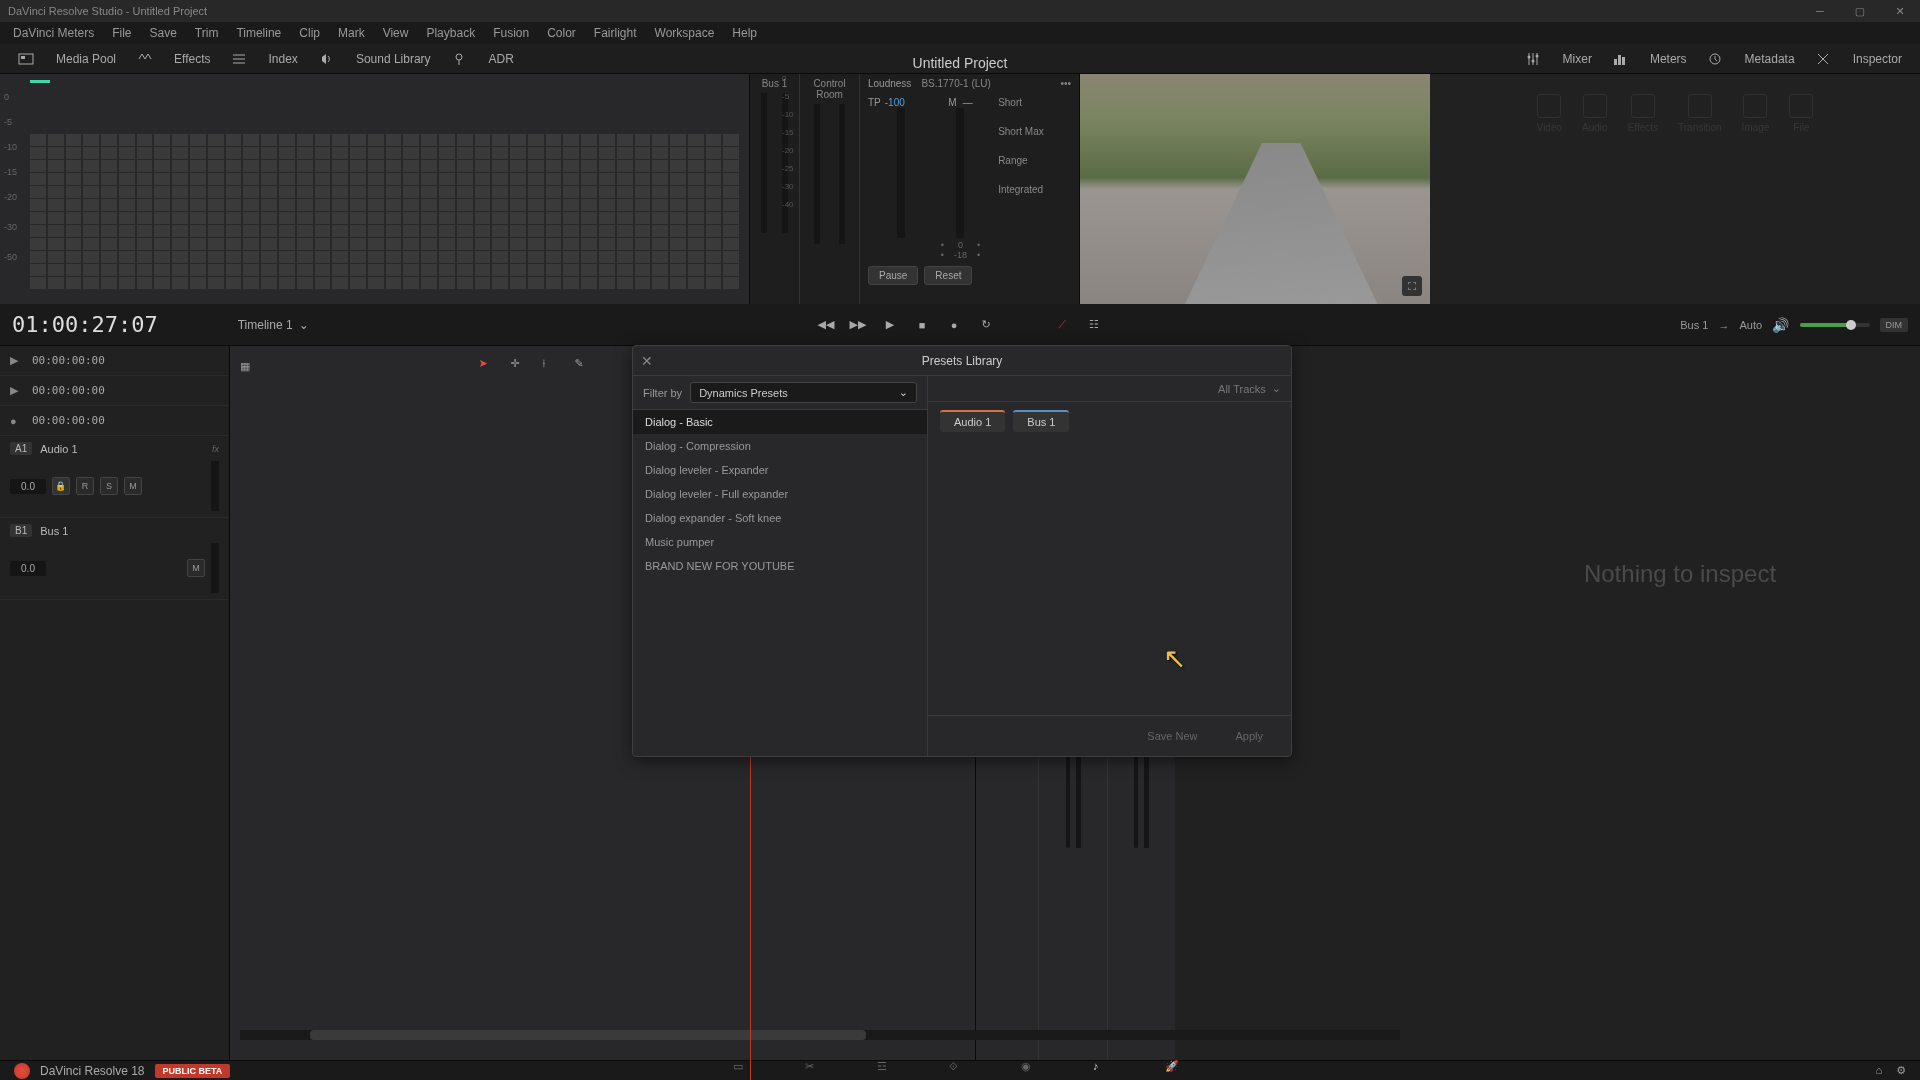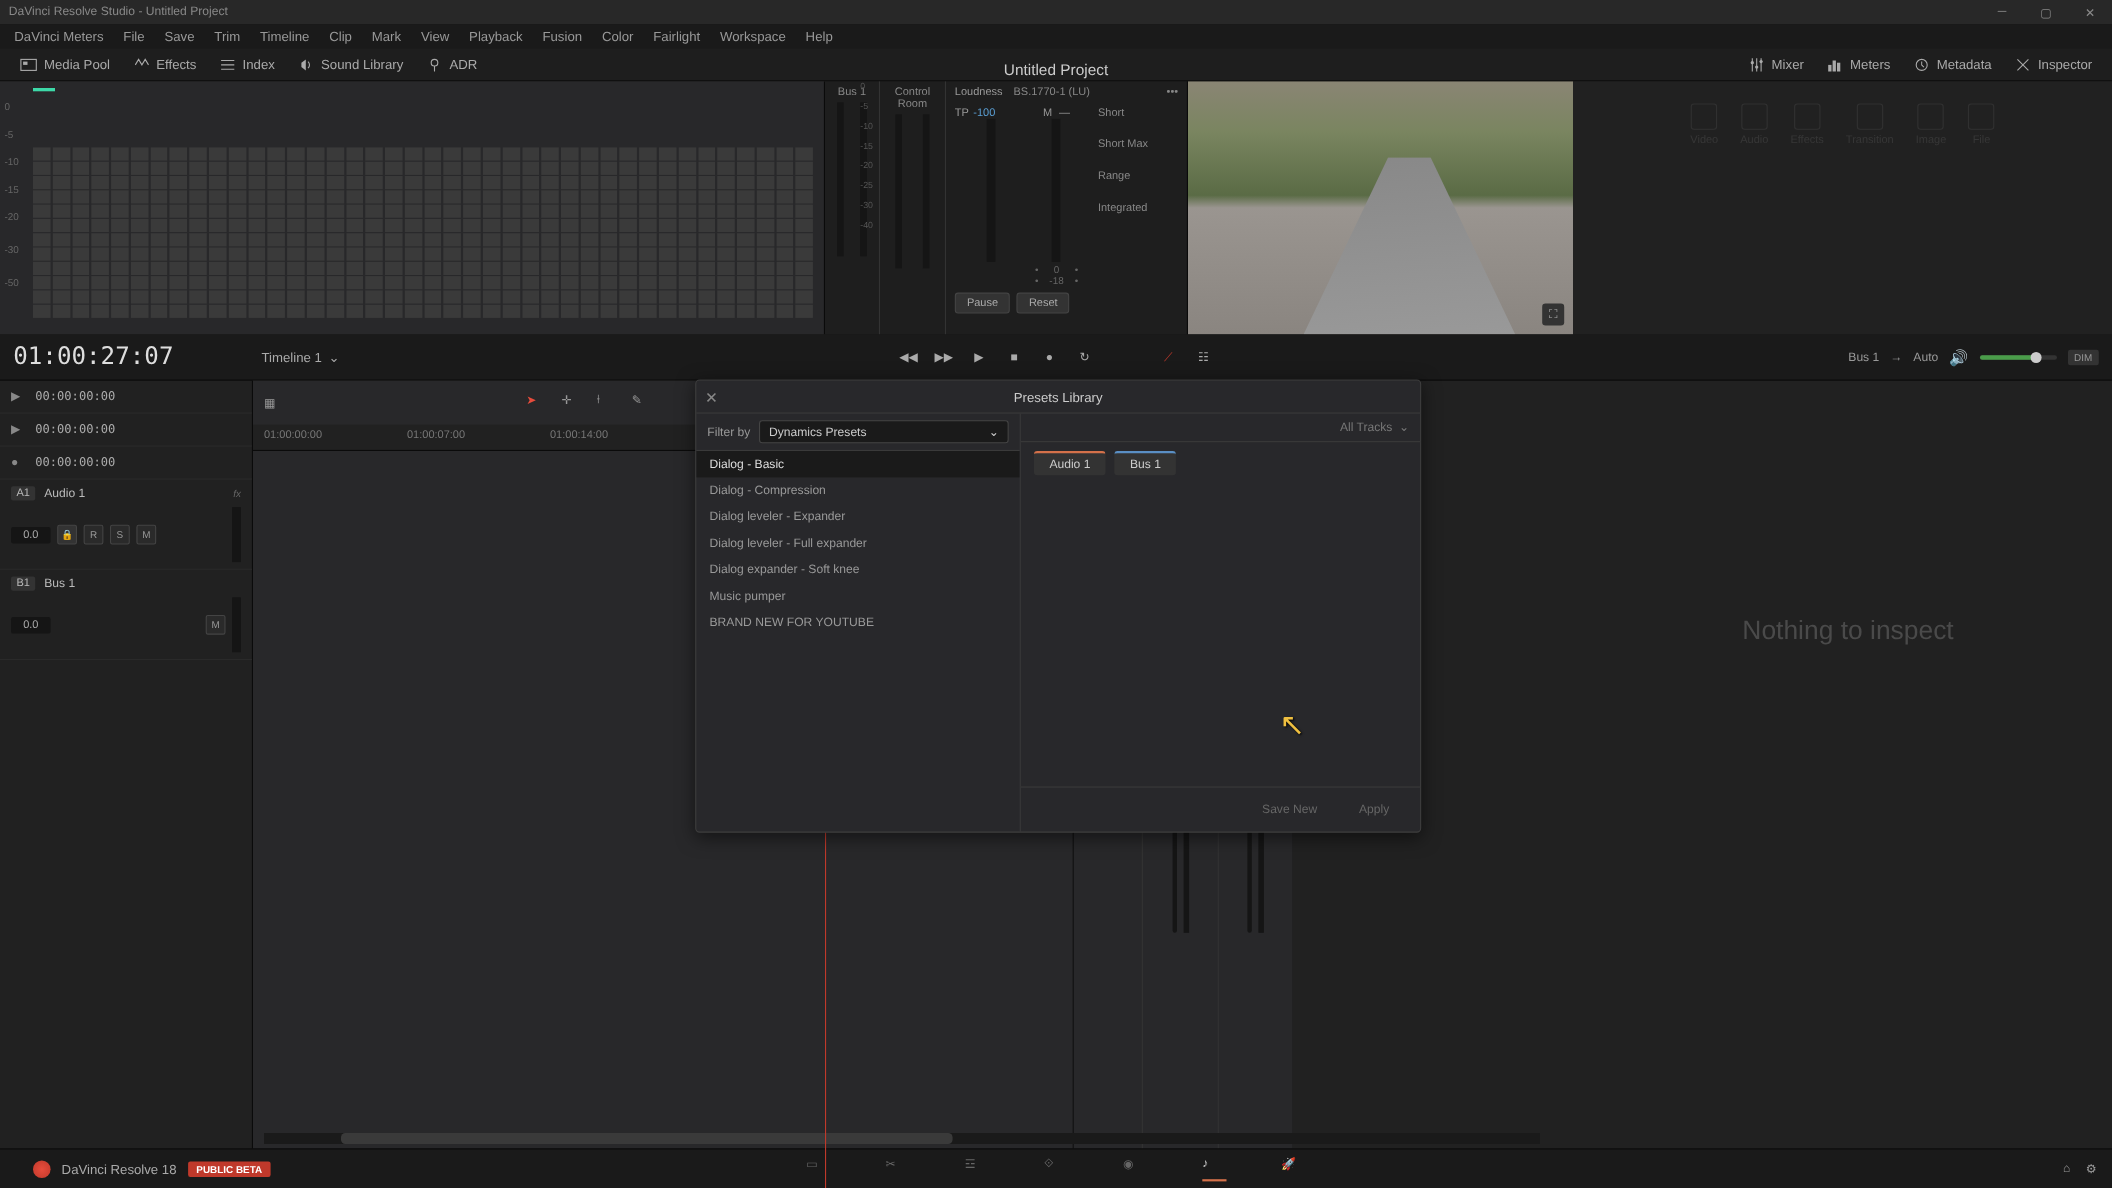--- a/index.html
+++ b/index.html
@@ -3,21 +3,21 @@
 <meta charset="utf-8">
 <style>
 *{margin:0;padding:0;box-sizing:border-box;font-family:-apple-system,BlinkMacSystemFont,"Segoe UI",Arial,sans-serif;user-select:none}
 body{background:#1a1a1a;color:#999;font-size:11px;overflow:hidden;width:1920px;height:1080px;position:relative}
 .titlebar{height:22px;background:#282828;display:flex;align-items:center;padding:0 8px;color:#888;font-size:11px}
 .win-controls{position:absolute;right:0;top:0;display:flex;height:22px}
 .win-btn{width:40px;height:22px;display:flex;align-items:center;justify-content:center;color:#888}
 .menubar{height:22px;background:#1a1a1a;display:flex;align-items:center;padding:0 4px;gap:0;color:#999;font-size:12px}
 .menu-item{padding:2px 9px}
 .toolbar{height:30px;background:#1e1e1e;display:flex;align-items:center;padding:0 8px;border-bottom:1px solid #0a0a0a}
-.tool-btn{display:flex;align-items:center;gap:6px;padding:4px 10px;color:#aaa;font-size:12px}
+.tool-btn{display:flex;align-items:center;gap:22px;padding:4px 10px;color:#aaa;font-size:12px}
 .tool-btn svg{width:16px;height:16px}
 .project-title{position:absolute;left:50%;transform:translateX(-50%);top:55px;font-size:14px;color:#ccc;font-weight:500}
 .toolbar-right{position:absolute;right:8px;display:flex}
 .upper{display:flex;height:230px;background:#1e1e1e;position:relative}
 .waveform-area{flex:0 0 750px;background:#28282a;position:relative;border-right:1px solid #0a0a0a}
 .wf-scale{position:absolute;left:0;top:8px;width:24px;font-size:9px;color:#666}
 .wf-scale div{position:absolute;left:4px}
 .wf-bars{position:absolute;left:30px;top:15px;right:10px;height:200px;display:flex;gap:2px;align-items:flex-end}
 .wf-col{flex:1;display:flex;flex-direction:column;gap:1px}
 .wf-seg{background:#3a3a3a;width:100%}
@@ -116,21 +116,21 @@
 .pan-knob{width:40px;height:20px;position:relative;display:flex;justify-content:center;gap:8px;align-items:center}
 .pan-dot{width:4px;height:4px;background:#d4714a;border-radius:50%}
 .strip-name{background:#333;font-size:10px;padding:3px;text-align:center}
 .rsm-row{display:flex;gap:3px;justify-content:center;padding:4px}
 .db-val{font-size:10px;color:#aaa;text-align:center;padding:2px}
 .fader-area{flex:1;display:flex;justify-content:center;padding:8px 4px;position:relative}
 .fader-track{width:4px;background:#151515;height:140px;position:relative;border-radius:2px}
 .fader-handle{position:absolute;left:-7px;top:30px;width:18px;height:12px;background:#bbb;border-radius:2px}
 .fader-meter{width:5px;height:140px;background:#151515;margin-left:6px}
 .inspector-msg{position:absolute;right:50px;top:560px;font-size:24px;color:#4a4a4a;width:380px;text-align:center}
-.bottom-bar{position:absolute;bottom:0;left:0;right:0;height:36px;background:#1a1a1a;display:flex;align-items:center;padding:0 30px;border-top:1px solid #0a0a0a}
+.bottom-bar{position:absolute;bottom:0;left:0;right:0;height:20px;background:#1a1a1a;display:flex;align-items:center;padding:0 14px;border-top:1px solid #0a0a0a}
 .app-info{display:flex;align-items:center;gap:10px;font-size:12px;color:#aaa}
 .app-icon{width:16px;height:16px;background:radial-gradient(circle,#e74c3c,#c0392b);border-radius:50%}
 .beta-badge{background:#c0392b;color:#fff;padding:2px 8px;font-size:9px;font-weight:600;border-radius:2px}
 .page-tabs{position:absolute;left:50%;transform:translateX(-50%);display:flex;gap:50px}
 .page-tab{width:22px;height:22px;color:#666}
 .page-tab.active{color:#ccc;border-bottom:2px solid #d4714a;padding-bottom:4px}
 .bottom-right{position:absolute;right:14px;display:flex;gap:14px}
 .cursor{position:absolute;left:1163px;top:642px;font-size:28px;color:#f0c040;z-index:200;pointer-events:none;text-shadow:1px 1px 2px #000}
 .playhead{position:absolute;left:520px;top:64px;width:1px;height:700px;background:#c0392b;z-index:50}
 .timeline-scroll{position:absolute;bottom:40px;left:240px;right:520px;height:10px;background:#1a1a1a}
@@ -995,25 +995,20 @@
 
   <div class="tl-content">
     <div class="tl-tools">
       <span>▦</span>
       <span style="flex:0 0 200px"></span>
       <span class="tool-icon arrow">➤</span>
       <span class="tool-icon">✛</span>
       <span class="tool-icon">⟊</span>
       <span class="tool-icon">✎</span>
     </div>
-    <div class="ruler">
-      <div class="ruler-tick" style="left:10px">01:00:00:00</div>
-      <div class="ruler-tick" style="left:140px">01:00:07:00</div>
-      <div class="ruler-tick" style="left:270px">01:00:14:00</div>
-    </div>
     <div class="playhead"></div>
   </div>
 
   <div class="mixer-panel">
     <div class="mixer-header">
         <span>Mixer</span>
         <span class="mixer-menu">•••</span>
       </div>
     <div class="mixer-cols">
       <div class="mixer-labels">

